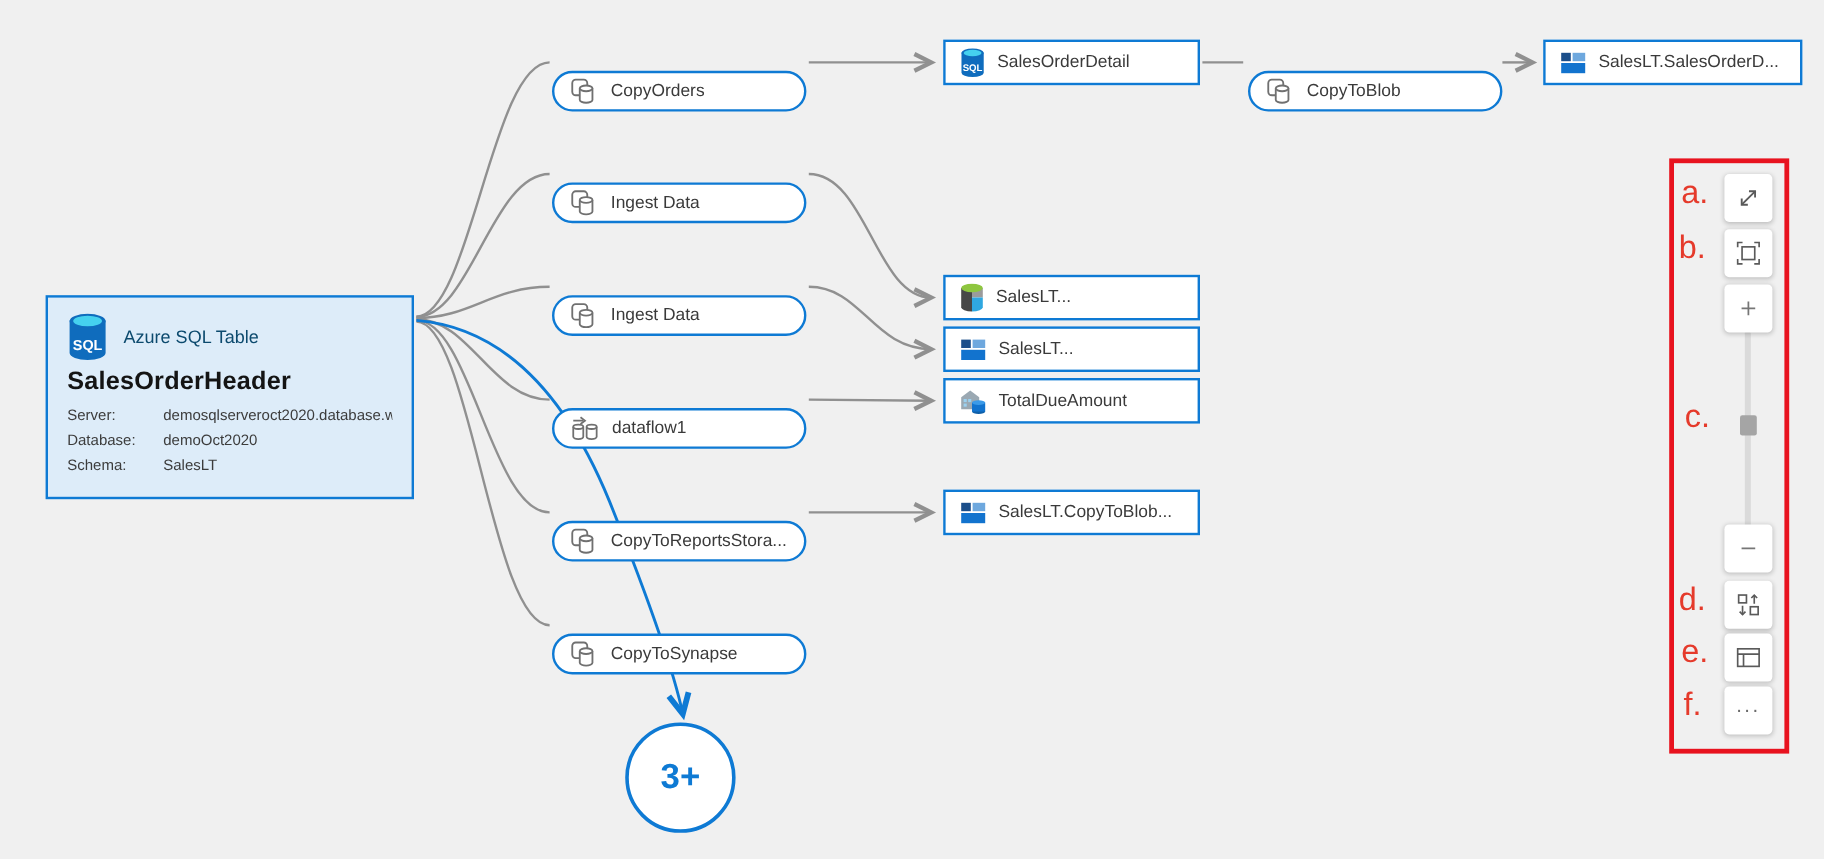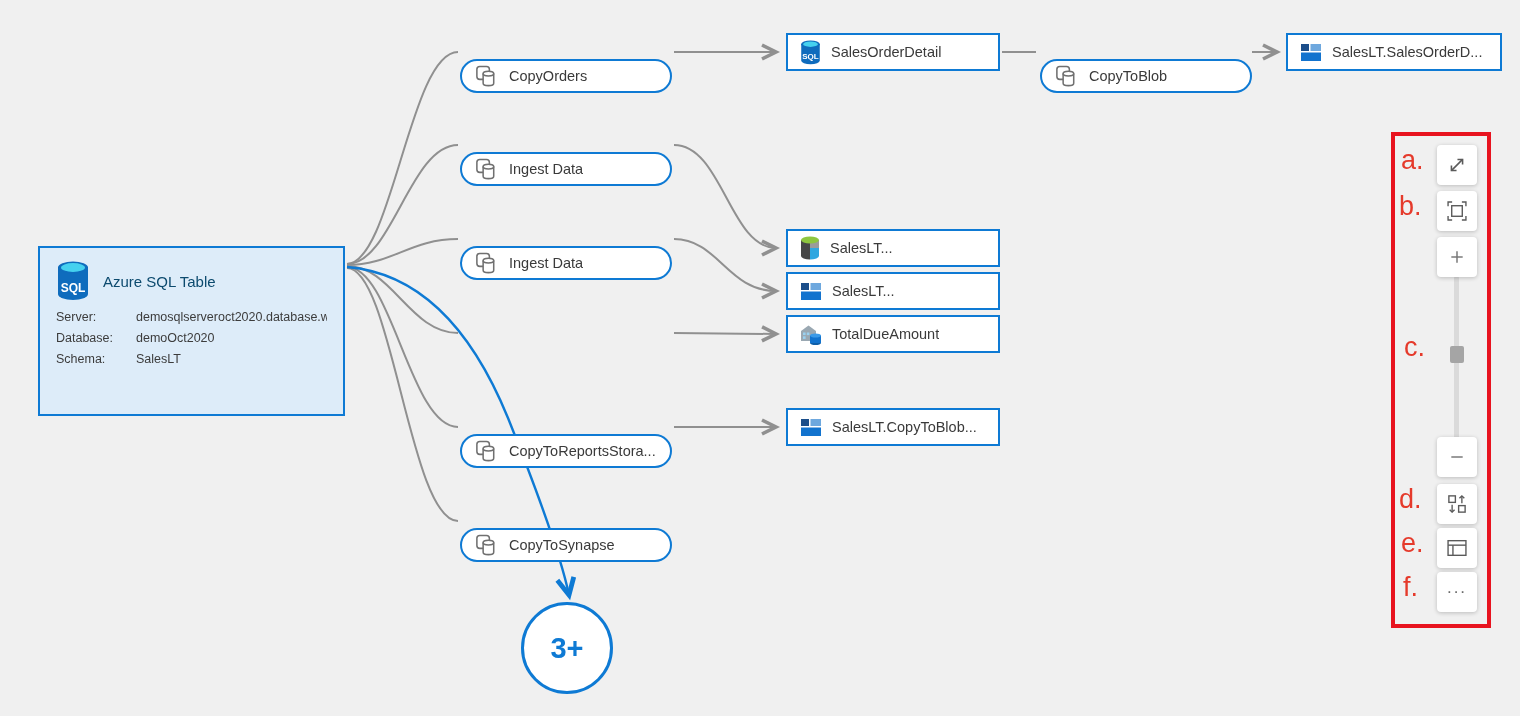--- a/index.html
+++ b/index.html
@@ -64,20 +64,21 @@
   <div class="node source">
     <div class="src-row1">
       <svg width="34" height="40" viewBox="0 0 34 40">
         <path d="M2 6 v27 a15 6 0 0 0 30 0 v-27 Z" fill="#0f6cbd"></path>
         <ellipse cx="17" cy="6.5" rx="15" ry="6" fill="#0f6cbd"></ellipse>
         <ellipse cx="17" cy="6.5" rx="12" ry="4.4" fill="#45d1ef"></ellipse>
         <text x="17" y="31" font-size="12" font-weight="bold" fill="#ffffff" text-anchor="middle" font-family="Liberation Sans, sans-serif">SQL</text>
       </svg>
       <span class="src-type">Azure SQL Table</span>
     </div>
+    <div class="src-title">SalesOrderHeader</div>
     <div class="src-props">
       <div class="prop-row">
         <span class="plabel">Server:</span>
         <span class="pvalue">demosqlserveroct2020.database.wir</span>
       </div>
       <div class="prop-row">
         <span class="plabel">Database:</span>
         <span class="pvalue">demoOct2020</span>
       </div>
       <div class="prop-row">
@@ -107,20 +108,33 @@
 
   <div class="node pill" style="left:460px;top:222px;">
     <svg width="25" height="25" viewBox="0 0 26 26">
       <rect x="3" y="2.5" width="13" height="13.5" rx="3" fill="none" stroke="#707070" stroke-width="1.6"></rect>
       <path d="M9.5 10 v10 a5.5 2.5 0 0 0 11 0 v-10" fill="#fff" stroke="#707070" stroke-width="1.6"></path>
       <ellipse cx="15" cy="10" rx="5.5" ry="2.5" fill="#fff" stroke="#707070" stroke-width="1.6"></ellipse>
     </svg>
     <span class="lbl">Ingest Data</span>
   </div>
 
+  <div class="node pill" style="left:460px;top:316px;">
+    <svg width="26" height="25" viewBox="0 0 28 26">
+      <g stroke="#707070" stroke-width="1.6" fill="none">
+        <path d="M4 5.5 H13"></path>
+        <path d="M10.5 2.5 L14.5 5.5 L10.5 8.5"></path>
+        <path d="M4 11 v9 a4.5 2 0 0 0 9 0 v-9" fill="#fff"></path>
+        <ellipse cx="8.5" cy="11" rx="4.5" ry="2" fill="#fff"></ellipse>
+        <path d="M16 11 v9 a4.5 2 0 0 0 9 0 v-9" fill="#fff"></path>
+        <ellipse cx="20.5" cy="11" rx="4.5" ry="2" fill="#fff"></ellipse>
+      </g>
+    </svg>
+    <span class="lbl">dataflow1</span>
+  </div>
 
   <div class="node pill" style="left:460px;top:410px;">
     <svg width="25" height="25" viewBox="0 0 26 26">
       <rect x="3" y="2.5" width="13" height="13.5" rx="3" fill="none" stroke="#707070" stroke-width="1.6"></rect>
       <path d="M9.5 10 v10 a5.5 2.5 0 0 0 11 0 v-10" fill="#fff" stroke="#707070" stroke-width="1.6"></path>
       <ellipse cx="15" cy="10" rx="5.5" ry="2.5" fill="#fff" stroke="#707070" stroke-width="1.6"></ellipse>
     </svg>
     <span class="lbl">CopyToReportsStora...</span>
   </div>
 

